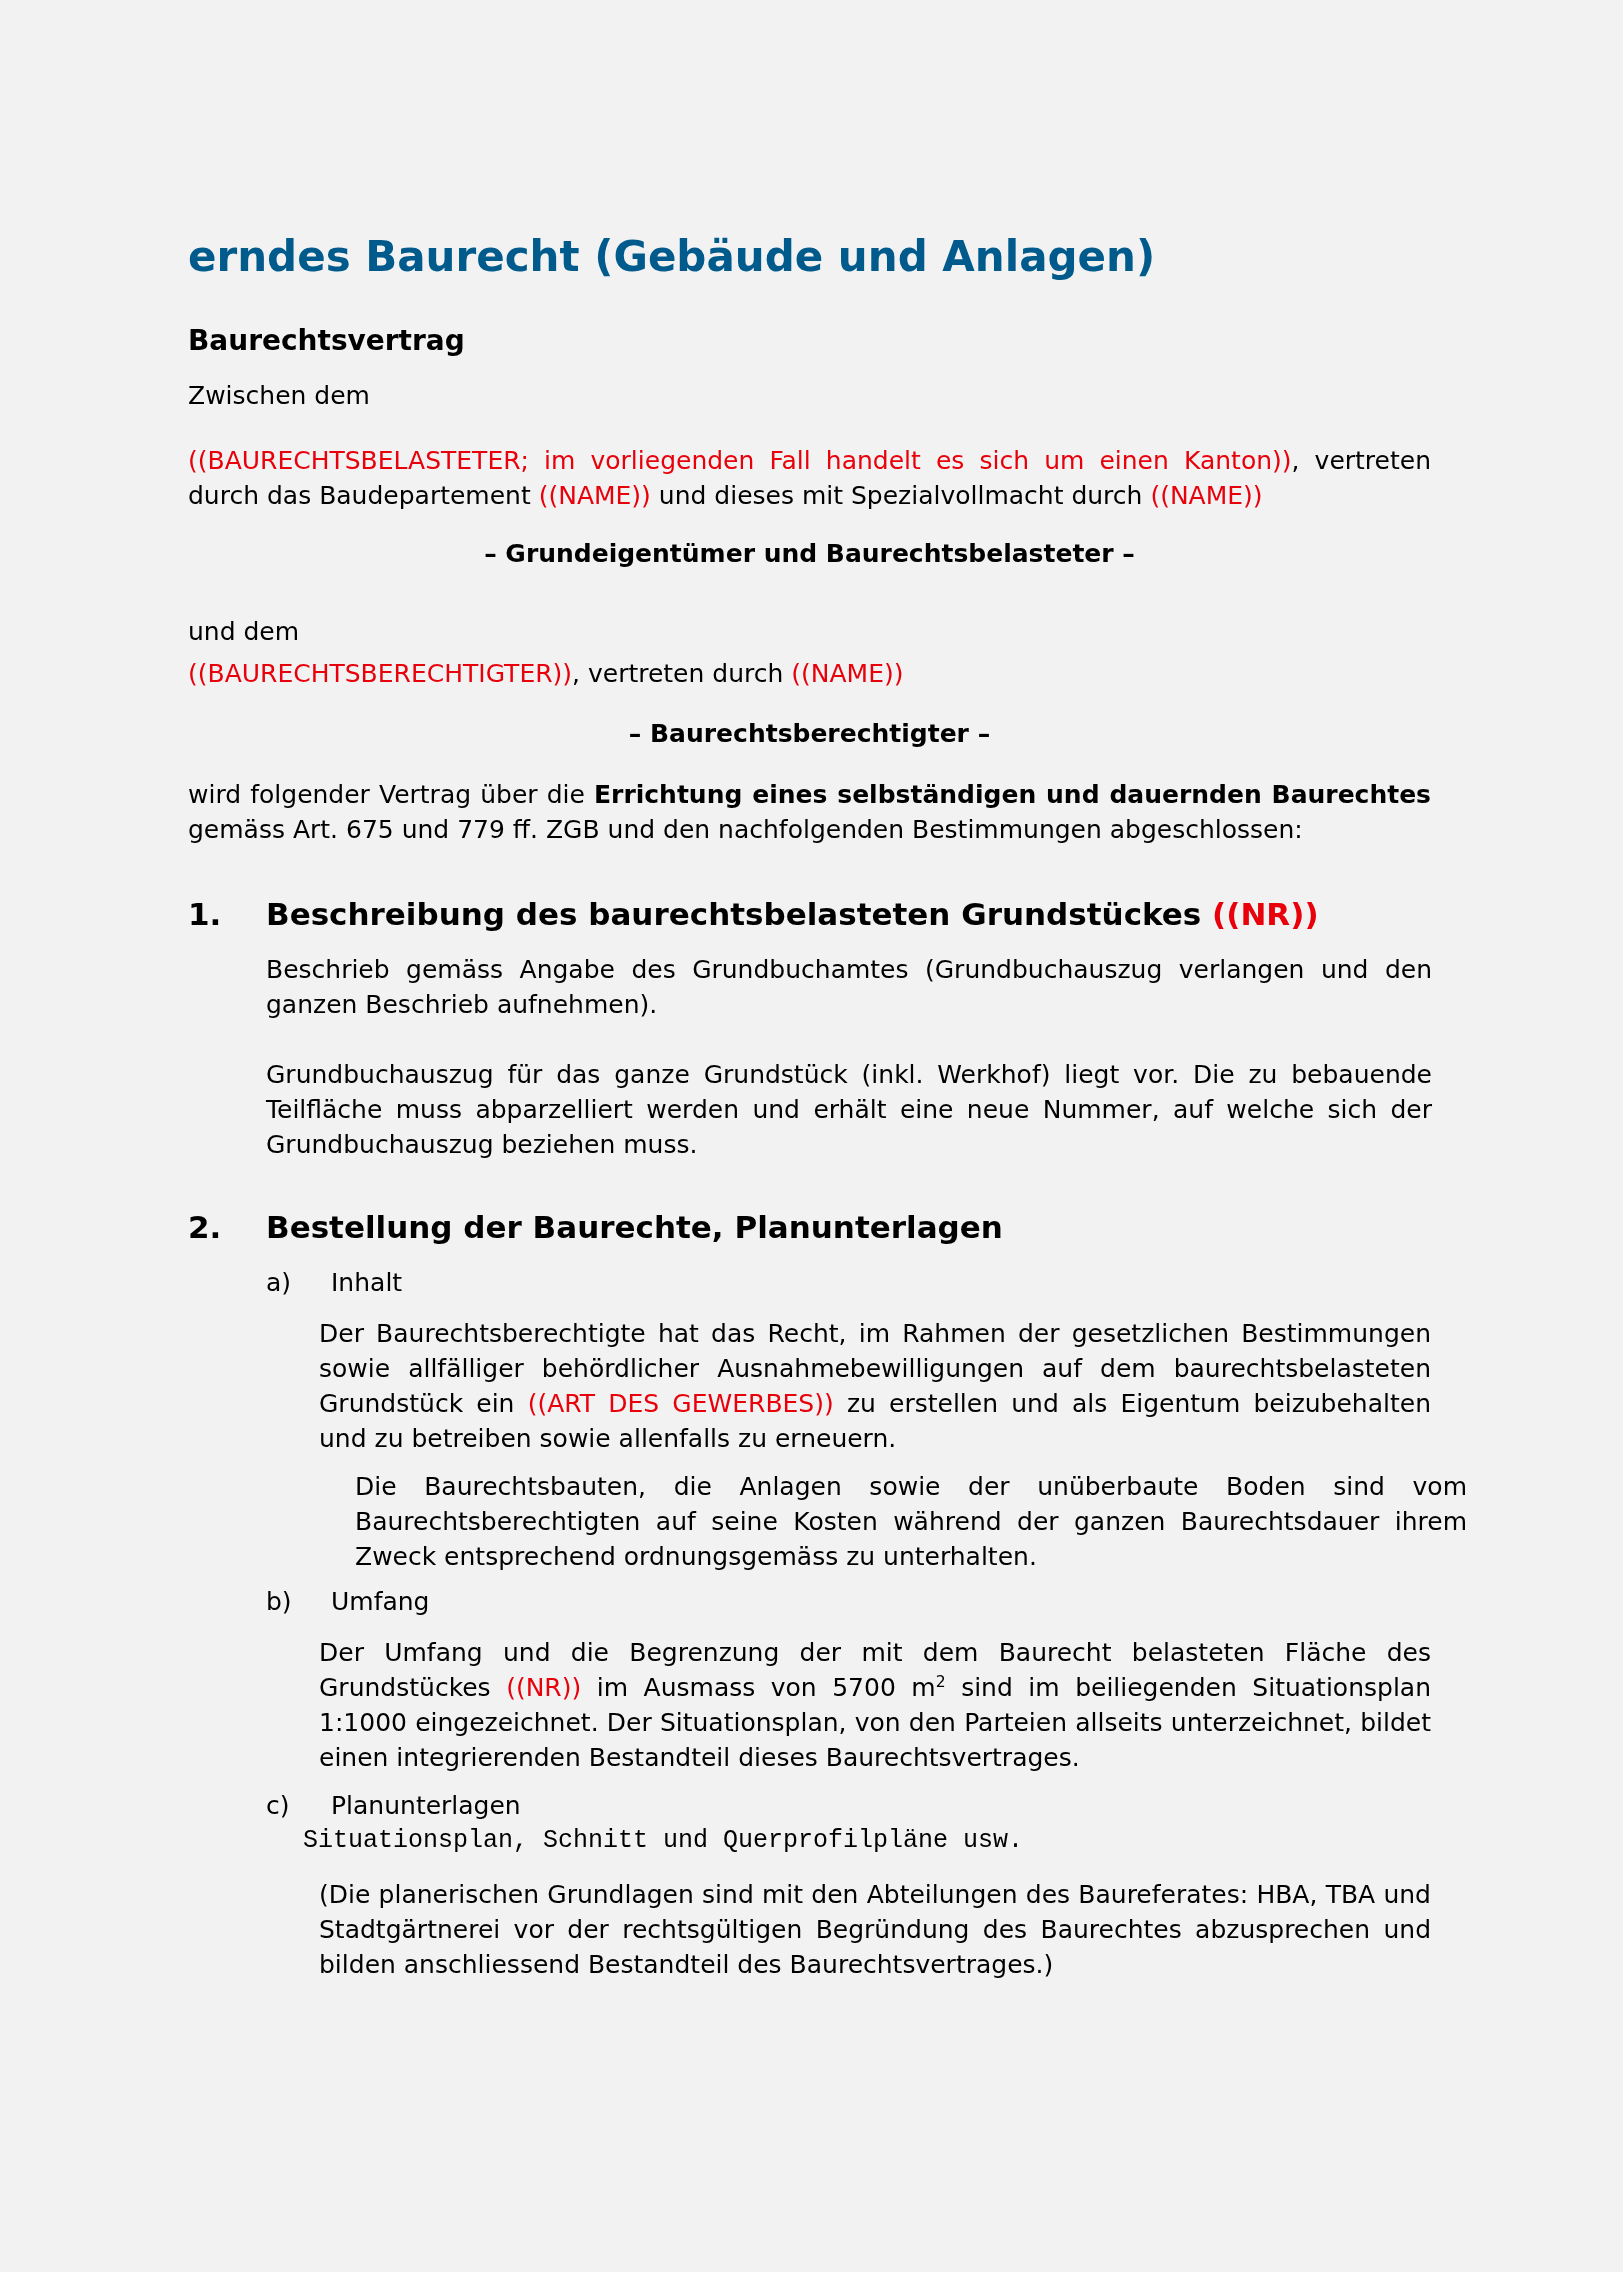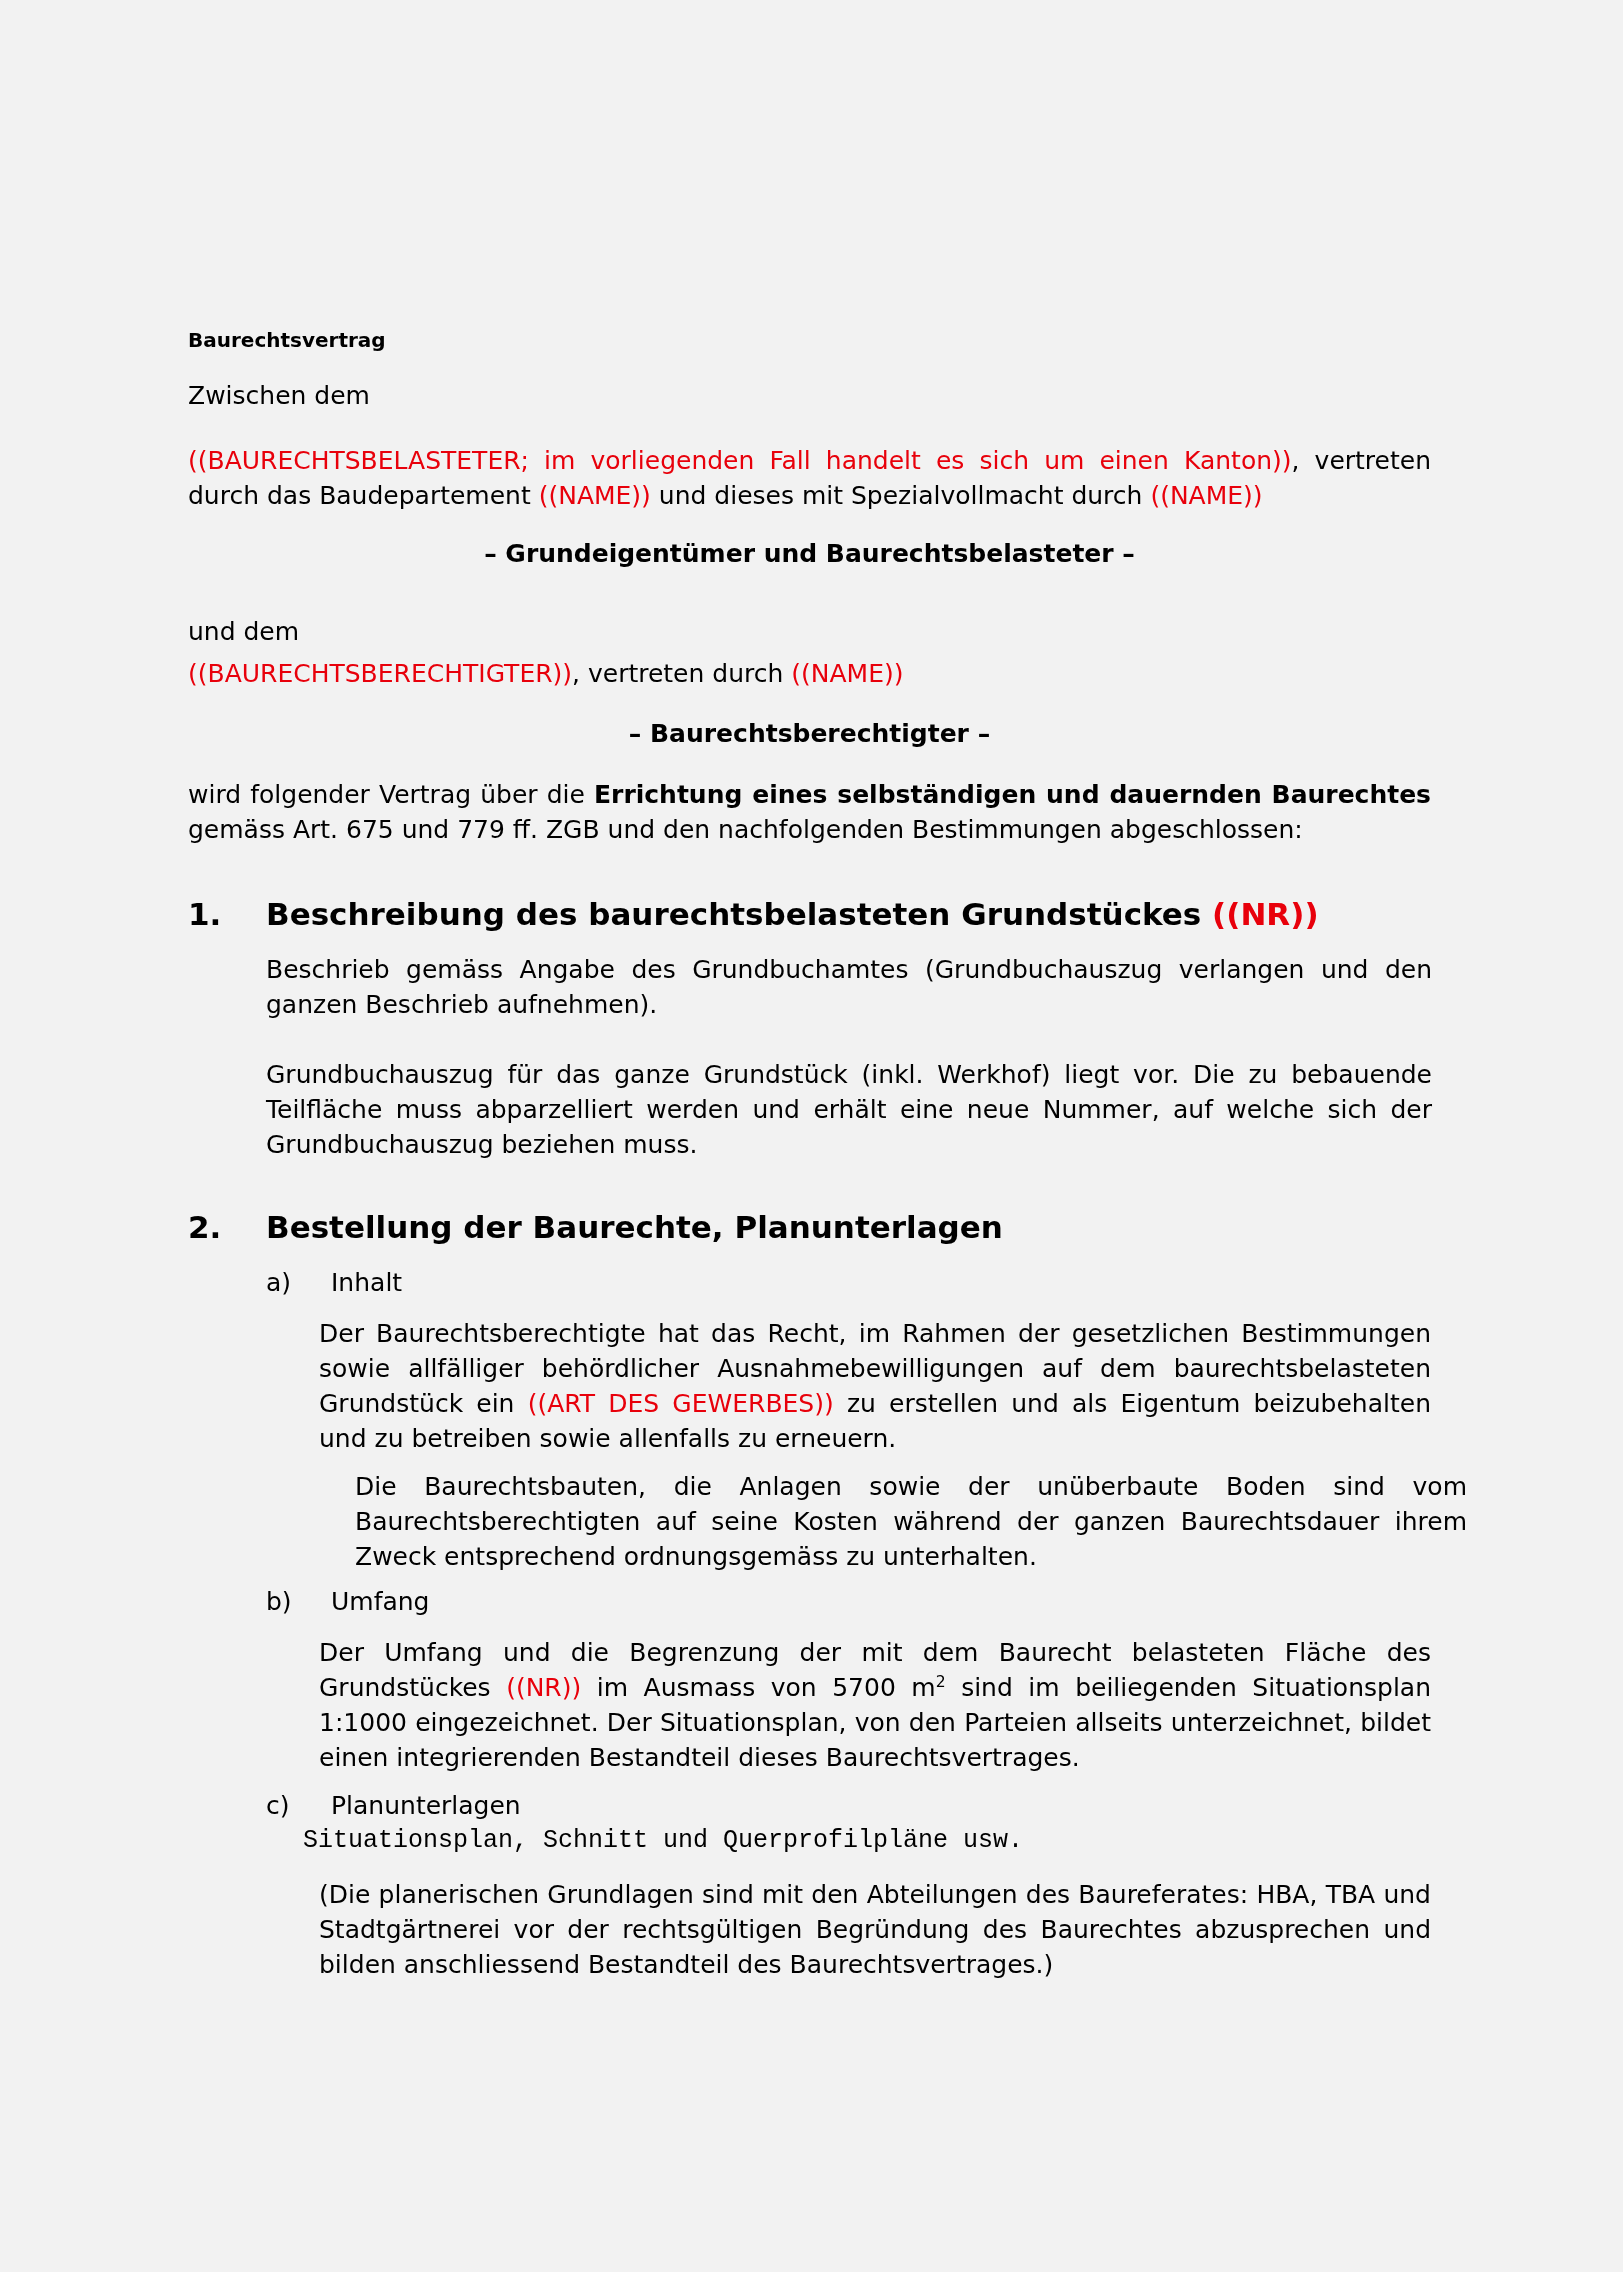--- a/index.html
+++ b/index.html
@@ -12,21 +12,21 @@
     overflow: hidden;
   }
   .page { position: absolute; left: 188px; top: 0; width: 1243px; }
   .title {
     position: absolute; left: 0; top: 170px; width: 1243px;
     color: #005b8c; font-weight: bold; font-size: 42px; line-height: 58px;
     margin: 0;
   }
   .subtitle {
     position: absolute; left: 0; top: 318px;
-    font-weight: bold; font-size: 20px; line-height: 45px; margin: 0;
+    font-weight: bold; font-size: 28px; line-height: 45px; margin: 0;
   }
   .p {
     position: absolute; font-size: 25px; line-height: 35px; margin: 0;
     text-align: justify;
   }
   .red { color: #e8000b; }
   .b { font-weight: bold; }
   .center { text-align: center; }
   .h2 {
     position: absolute; left: 0; font-weight: bold; font-size: 31px; line-height: 42px; margin: 0;
@@ -38,20 +38,21 @@
   .sub-label .txt { position: absolute; left: 65px; white-space: nowrap; }
   sup { font-size: 15.6px; line-height: 0; vertical-align: 9px; }
 </style>
 </head>
 <body>
 
 <div class="page">
 
   <h1 class="title">
     <br>
+    <span>erndes Baurecht (Gebäude und Anlagen)</span>
   </h1>
 
   <h2 class="subtitle">Baurechtsvertrag</h2>
 
   <p class="p" style="left:0; top:378px;">Zwischen dem</p>
 
   <p class="p" style="left:0; top:443px; width:1243px; text-align-last:left;"><span class="red">((BAURECHTSBELASTETER; im vorliegenden Fall handelt es sich um einen Kanton))</span><span>, vertreten durch das Baudepartement </span><span class="red">((NAME))</span><span> und dieses mit Spezialvollmacht durch </span><span class="red">((NAME))</span></p>
 
   <p class="p b center" style="left:0; top:536px; width:1243px;">– Grundeigentümer und Baurechtsbelasteter –</p>
 

